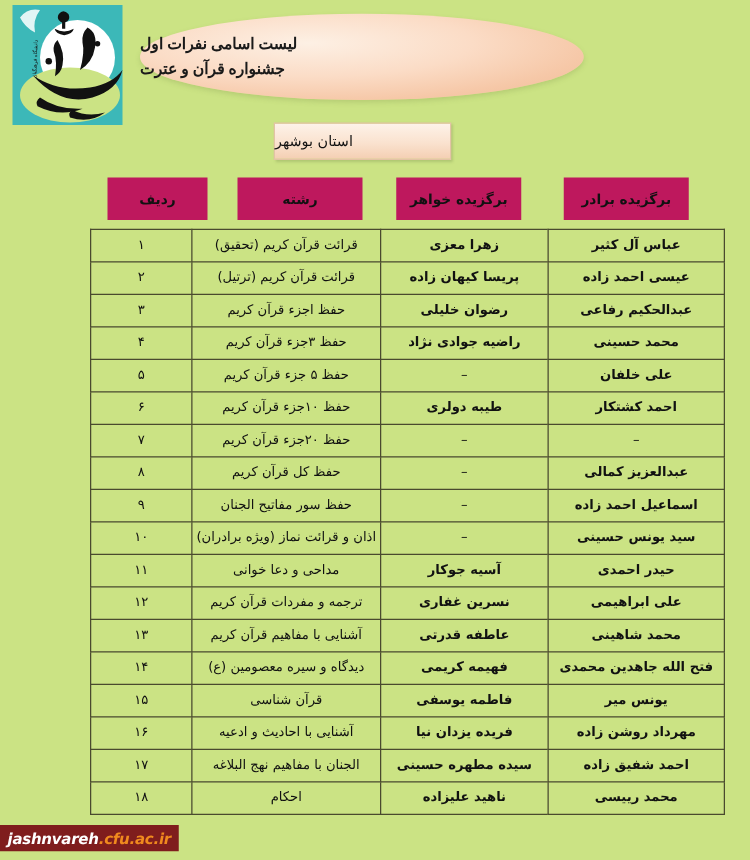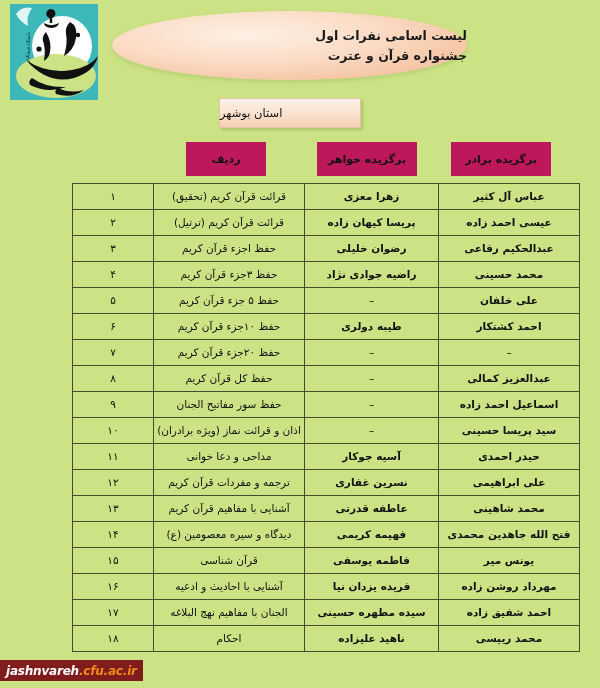--- a/index.html
+++ b/index.html
@@ -32,23 +32,24 @@
     left: 112px;
     top: 11px;
     width: 355px;
     height: 69px;
     border-radius: 50%;
     background: radial-gradient(ellipse at 38% 34%,
                 #fdf0e4 0%, #fbdcc6 42%, #f6c8a8 72%, #efb994 100%);
     box-shadow: 0 2px 4px rgba(120,140,70,0.25);
     display: flex;
     flex-direction: column;
-    align-items: flex-start;
+    align-items: flex-end;
     justify-content: center;
     text-align: center;
+    font-family: Liberation Serif, serif;
   }
   .title-line {
     color: #1a1a1a;
     font-size: 12.5px;
     font-weight: bold;
     line-height: 1.55;
     letter-spacing: 1.2px;
     white-space: nowrap;
   }
 
@@ -184,20 +185,21 @@
 
 <div id="province-box">
   <span id="province-label">استان بوشهر</span>
 </div>
 
 <div id="header-row">
   <div class="head-cell hc-bro">برگزیده برادر</div>
   <div class="head-gap" style="width:34px"></div>
   <div class="head-cell hc-sis">برگزیده خواهر</div>
   <div class="head-gap" style="width:27px"></div>
+  <div class="head-cell hc-fld">رشته</div>
   <div class="head-gap" style="width:24px"></div>
   <div class="head-cell hc-num">ردیف</div>
 </div>
 
 <table id="results-table">
   <tbody id="results-body">
       <tr>
         <td class="col-brother">عباس آل کثیر</td>
         <td class="col-sister">زهرا معزی</td>
         <td class="col-field">قرائت قرآن کریم (تحقیق)</td>
@@ -245,21 +247,21 @@
         <td class="col-field">حفظ کل قرآن کریم</td>
         <td class="col-num">۸</td>
       </tr>
       <tr>
         <td class="col-brother">اسماعیل احمد زاده</td>
         <td class="col-sister dash">–</td>
         <td class="col-field">حفظ سور مفاتیح الجنان</td>
         <td class="col-num">۹</td>
       </tr>
       <tr>
-        <td class="col-brother tall">سید پریسا حسینی</td>
+        <td class="col-brother tall">سید یونس حسینی</td>
         <td class="col-sister tall dash">–</td>
         <td class="col-field tall">اذان و قرائت نماز (ویژه برادران)</td>
         <td class="col-num tall">۱۰</td>
       </tr>
       <tr>
         <td class="col-brother">حیدر احمدی</td>
         <td class="col-sister">آسیه جوکار</td>
         <td class="col-field">مداحی و دعا خوانی</td>
         <td class="col-num">۱۱</td>
       </tr>

